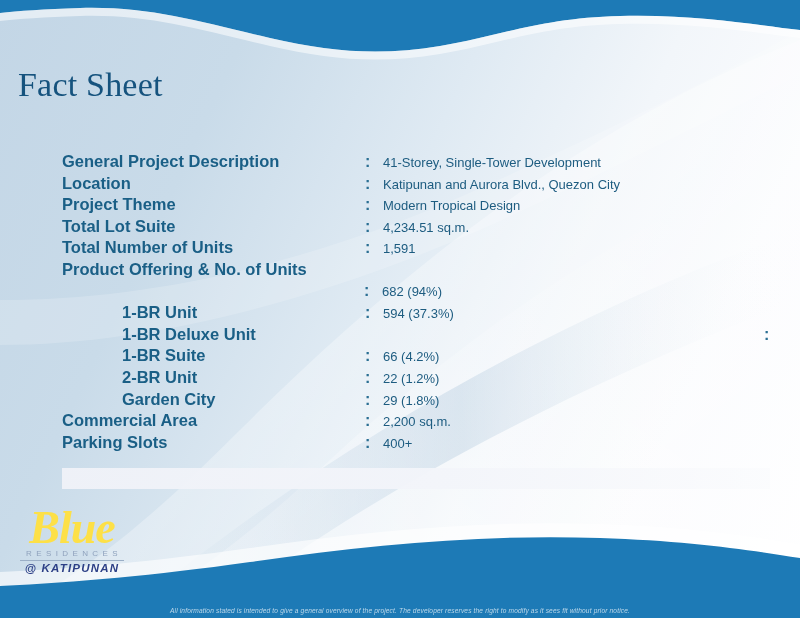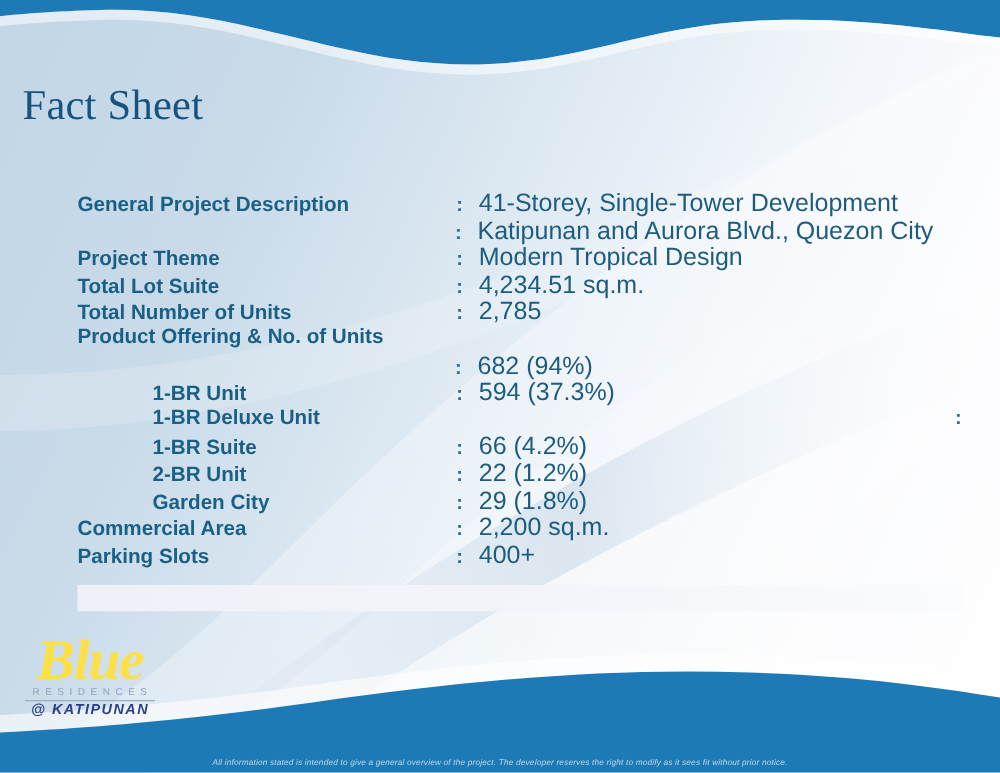--- a/index.html
+++ b/index.html
@@ -48,21 +48,21 @@
     margin-top:28px;
   }
   .lbl.indent{padding-left:60px;}
   .sep{
     width:18px;flex:0 0 18px;margin-left:auto;
     font-weight:bold;font-size:16px;color:#2b6f93;
     text-align:left;
   }
   .val{
     flex:0 0 400px;
-    font-size:20px;color:#1d5c80;white-space:nowrap;
+    font-size:13px;color:#1d5c80;white-space:nowrap;
   }
   .lblcell{flex:0 0 303px;}
   
   .blank-bar{
     position:absolute;left:62px;top:468px;width:708px;height:21px;
     background:linear-gradient(90deg,rgba(240,242,248,.95) 0%,rgba(243,245,250,.95) 55%,rgba(250,251,253,.75) 100%);
   }
   
   .logo{
     position:absolute;left:2px;top:505px;width:140px;height:88px;
@@ -130,37 +130,38 @@
 
   <div class="title">Fact Sheet</div>
 
   <div class="facts" id="facts">
       <div class="row">
         <div class="lblcell"><span class="lbl">General Project Description</span></div>
         <div class="sep">:</div>
         <div class="val">41-Storey, Single-Tower Development</div>
       </div>
       <div class="row">
+        <div class="lblcell"><span class="lbl">Location</span></div>
         <div class="sep">:</div>
         <div class="val">Katipunan and Aurora Blvd., Quezon City</div>
       </div>
       <div class="row">
         <div class="lblcell"><span class="lbl">Project Theme</span></div>
         <div class="sep">:</div>
         <div class="val">Modern Tropical Design</div>
       </div>
       <div class="row">
         <div class="lblcell"><span class="lbl">Total Lot Suite</span></div>
         <div class="sep">:</div>
         <div class="val">4,234.51 sq.m.</div>
       </div>
       <div class="row">
         <div class="lblcell"><span class="lbl">Total Number of Units</span></div>
         <div class="sep">:</div>
-        <div class="val">2,785</div>
+        <div class="val">1,591</div>
       </div>
       <div class="row">
         <div class="lblcell"><span class="lbl">Product Offering &amp; No. of Units</span></div>
         <div class="sep"></div>
         <div class="val"></div>
       </div>
       <div class="row">
         <div class="sep">:</div>
         <div class="val">682 (94%)</div>
       </div>

